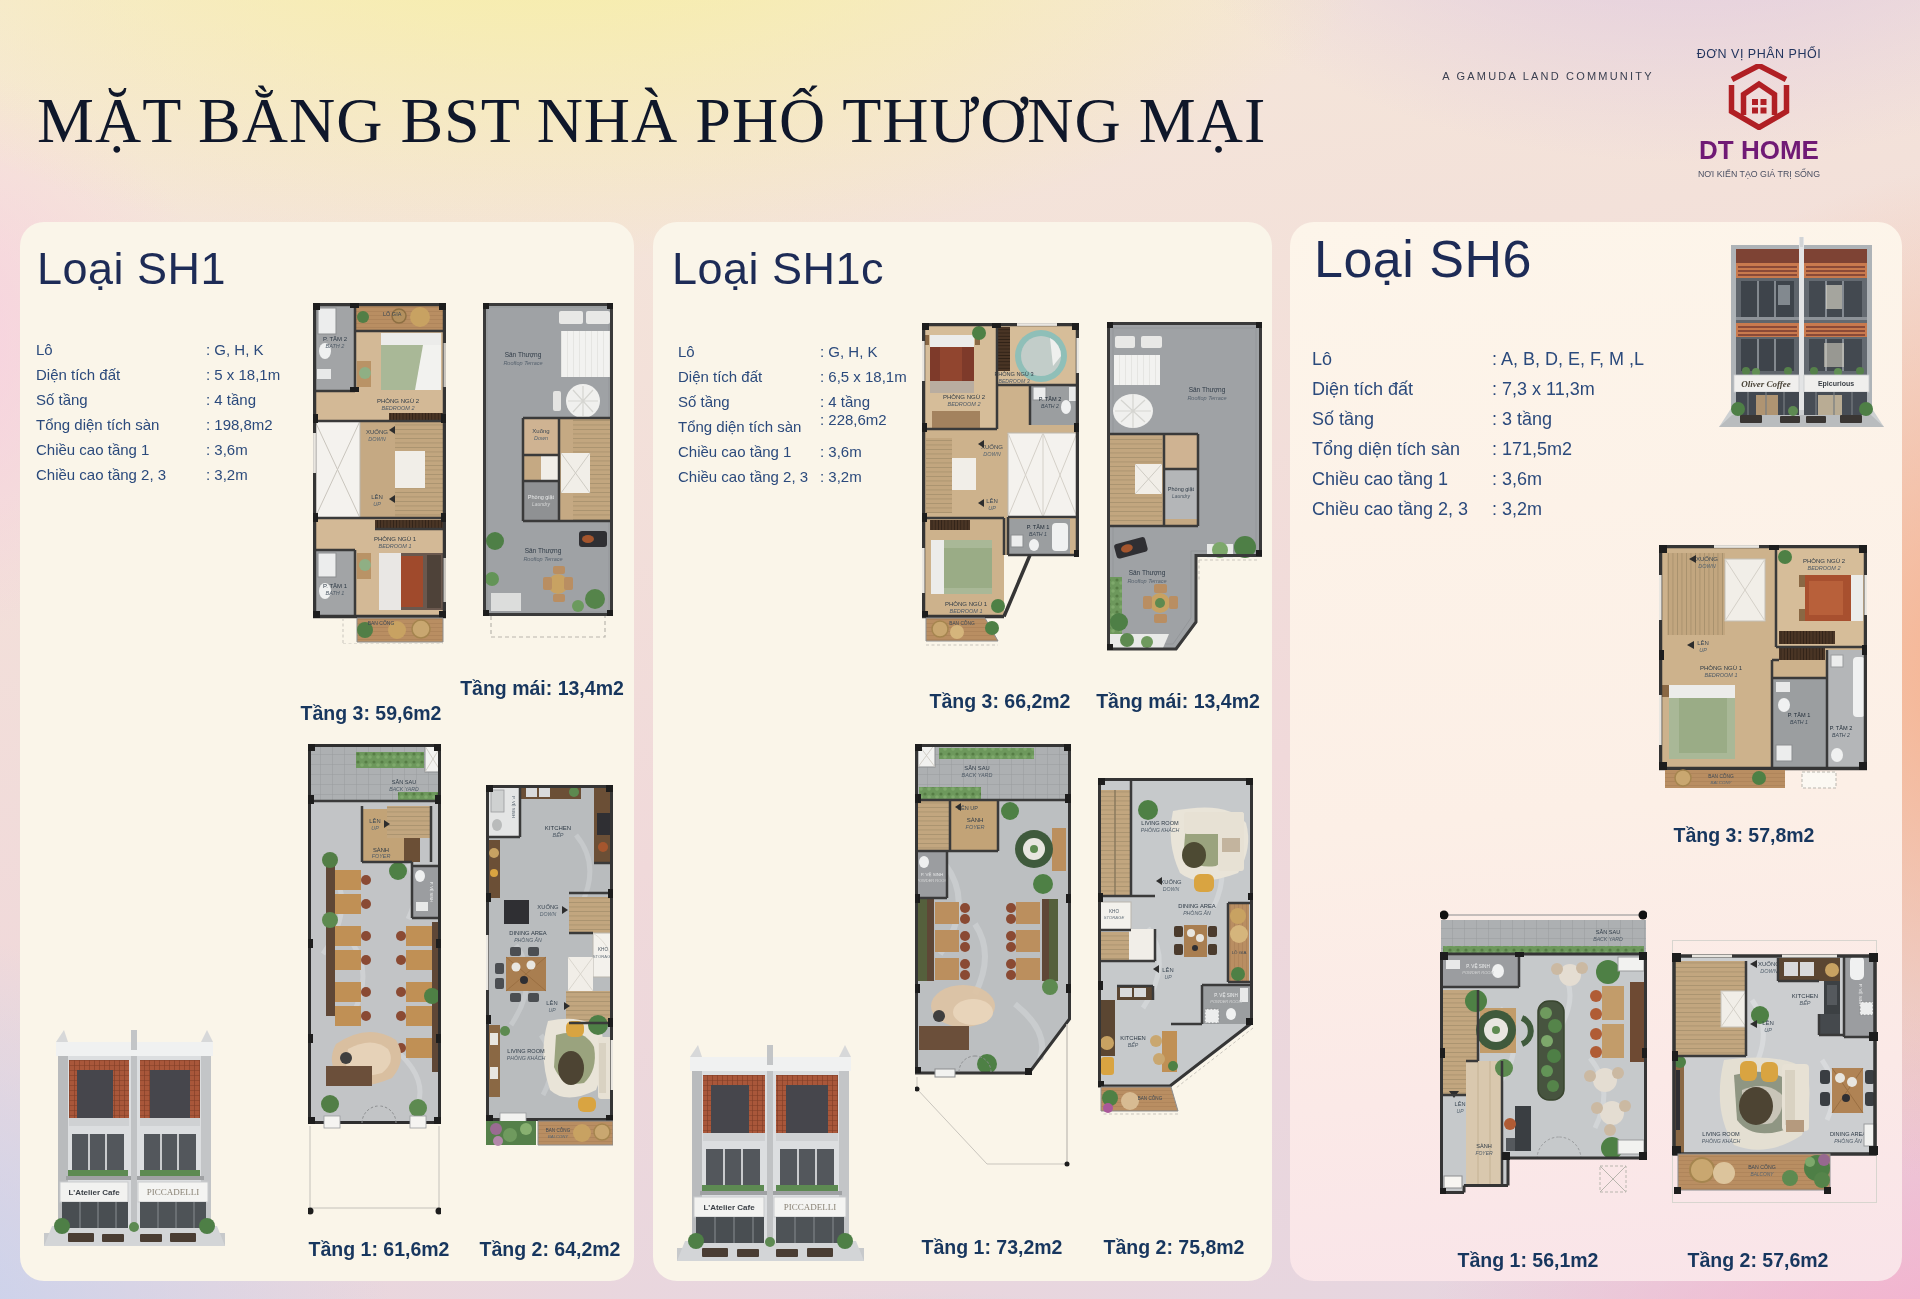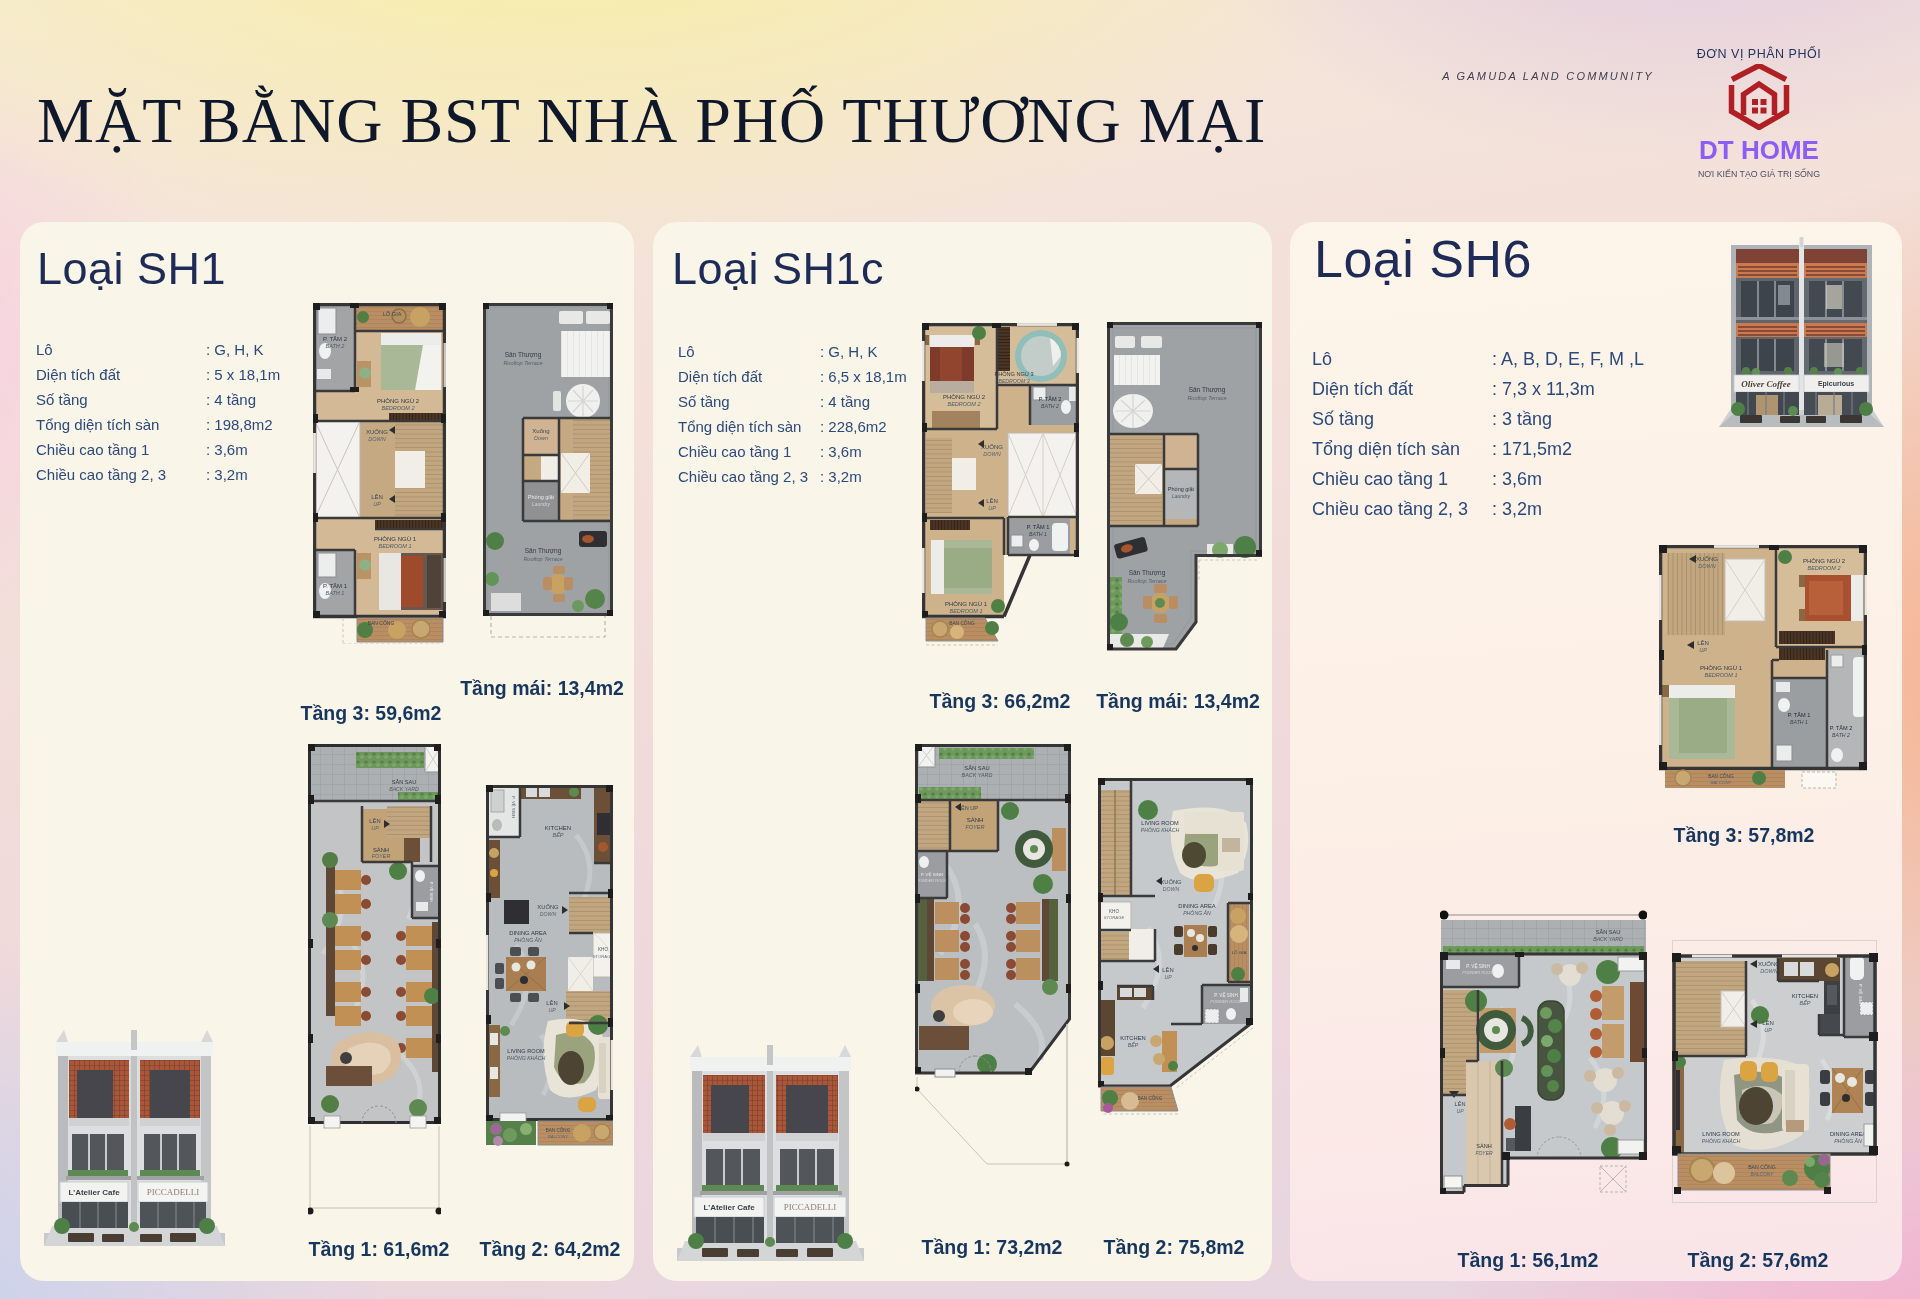--- a/index.html
+++ b/index.html
@@ -21,38 +21,38 @@
   .spec{position:absolute;font-size:15px;color:#2b4a7c;line-height:25px;}
   .spec div{position:absolute;white-space:nowrap;}
   .cap{position:absolute;font-size:19.5px;font-weight:bold;color:#17365e;white-space:nowrap;transform:translateX(-50%);}
 </style>
 </head>
 <body>
 
 <div class="abs" style="left:37px;top:84px;font-family:'Liberation Serif',serif;font-size:64px;color:#0f172a;letter-spacing:1px;">MẶT BẰNG BST NHÀ PHỐ THƯƠNG MẠI</div>
 
 <div class="abs" style="left:1383px;top:63px;width:330px;text-align:center;">
-  <div style="font-size:11px;color:#3a3f50;letter-spacing:2.2px;margin-top:7px;font-style:italic;">A GAMUDA LAND COMMUNITY</div>
+  <div style="font-size:11px;color:#3a3f50;letter-spacing:2.2px;margin-top:7px;">A GAMUDA LAND COMMUNITY</div>
 </div>
 
 <div class="abs" style="left:1684px;top:47px;width:150px;text-align:center;">
   <div style="font-size:12.5px;color:#23355e;letter-spacing:0.5px;white-space:nowrap;">ĐƠN VỊ PHÂN PHỐI</div>
   
   <svg width="64" height="66" viewBox="0 0 64 66" style="margin-top:3px;">
     <path d="M5 15.5 L32 1.5 L59 15.5" fill="none" stroke="#b01f24" stroke-width="5.5"></path>
     <path d="M4.5 21 V47.5 L32 63.5 L59.5 47.5 V21" fill="none" stroke="#b01f24" stroke-width="5.5"></path>
     <path d="M16.5 51 V30.5 L32 20 L47.5 30.5 V51" fill="none" stroke="#b01f24" stroke-width="5.5"></path>
     <g fill="#b01f24">
       <rect x="25" y="35" width="6" height="6"></rect>
         <rect x="33.5" y="35" width="6" height="6"></rect>
       <rect x="25" y="43.5" width="6" height="6"></rect>
         <rect x="33.5" y="43.5" width="6" height="6"></rect>
     </g>
   </svg>
-  <div style="font-size:26px;font-weight:bold;color:#8b5cf6;margin-top:1px;">DT HOME</div>
+  <div style="font-size:26px;font-weight:bold;color:#701a75;margin-top:1px;">DT HOME</div>
   <div style="font-size:8.8px;color:#4a4f62;margin-top:3px;white-space:nowrap;">NƠI KIẾN TẠO GIÁ TRỊ SỐNG</div>
 </div>
 
 <div class="panel" style="left:20px;width:614px;"></div>
 
 <div class="panel" style="left:653px;width:619px;"></div>
 
 <div class="panel" style="left:1290px;width:612px;background:linear-gradient(175deg,#fdf5ea 0%,#fcefe6 55%,#fbe9e7 80%,#f9e4e9 100%);"></div>
 
 <div class="ptitle" style="left:37px;top:243px;font-size:45px;">Loại SH1</div>
@@ -77,21 +77,21 @@
 </div>
 
 <div class="spec" style="left:678px;top:339px;width:560px;height:160px;">
   <div style="top:0;">Lô</div>
     <div style="top:0;left:142px;">: G, H, K</div>
   <div style="top:25px;">Diện tích đất</div>
     <div style="top:25px;left:142px;">: 6,5 x 18,1m</div>
   <div style="top:50px;">Số tầng</div>
     <div style="top:50px;left:142px;">: 4 tầng</div>
   <div style="top:75px;">Tổng diện tích sàn</div>
-    <div style="top:75px;left:142px;">: 228,6m2</div>
+    <div style="top:68px;left:142px;">: 228,6m2</div>
   <div style="top:100px;">Chiều cao tầng 1</div>
     <div style="top:100px;left:142px;">: 3,6m</div>
   <div style="top:125px;">Chiều cao tầng 2, 3</div>
     <div style="top:125px;left:142px;">: 3,2m</div>
 </div>
 
 <div class="spec" style="left:1312px;top:344px;width:560px;height:190px;font-size:18px;line-height:30px;">
   <div style="top:0;">Lô</div>
     <div style="top:0;left:180px;">: A, B, D, E, F, M ,L</div>
   <div style="top:30px;">Diện tích đất</div>

